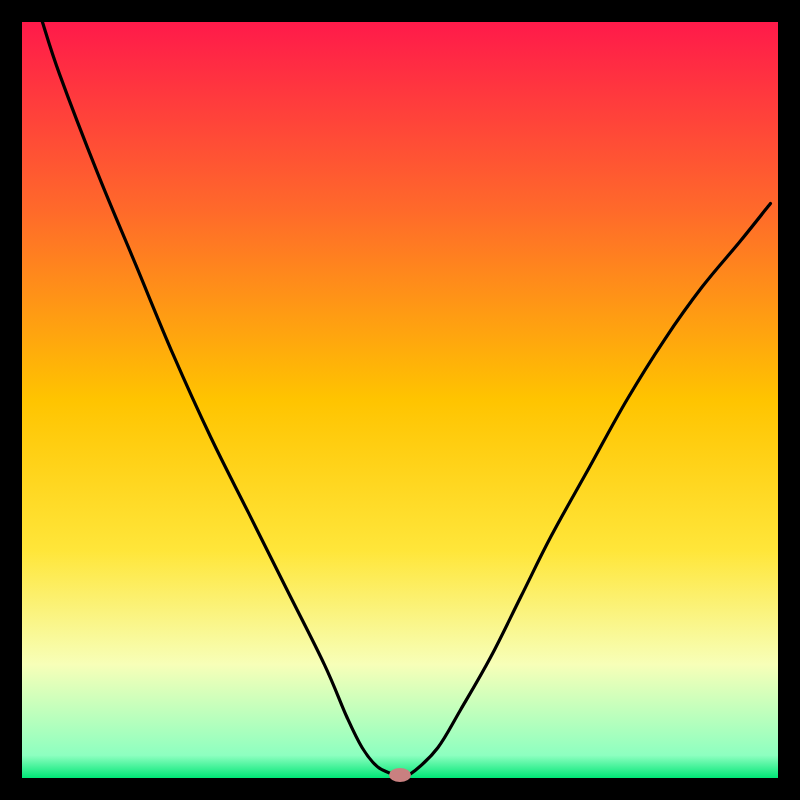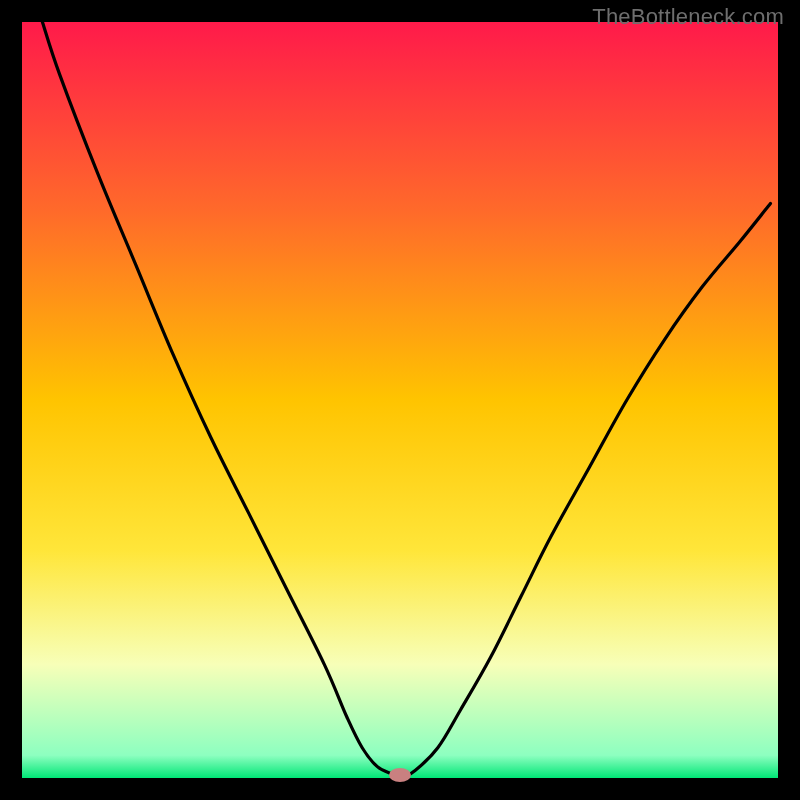--- a/index.html
+++ b/index.html
@@ -40,14 +40,13 @@
           <stop offset="85%" stop-color="#f7ffb8"></stop>
           <stop offset="97%" stop-color="#8dffc0"></stop>
           <stop offset="100%" stop-color="#00e676"></stop>
         </linearGradient>
       </defs>
       <rect x="0" y="0" width="800" height="800" fill="#000000"></rect>
       <rect x="22" y="22" width="756" height="756" fill="url(#bg-grad)"></rect>
       <path d="M 42.412000000000006 22 C 45.54184000000001 31.52559999999999, 49.86616000000001 47.70399999999997, 59.800000000000004 74.91999999999996 C 69.73384 102.13599999999994, 83.99200000000002 139.17999999999995, 97.60000000000001 173.19999999999993 C 111.208 207.2199999999999, 121.79199999999997 231.26079999999996, 135.39999999999998 263.91999999999996 C 149.00799999999998 296.57919999999996, 159.592 323.34159999999997, 173.20000000000002 354.64 C 186.80800000000002 385.9384, 197.392 409.2232, 211 437.8 C 224.608 466.3768, 235.19199999999998 486.1840000000001, 248.79999999999998 513.4000000000001 C 262.40799999999996 540.6160000000001, 272.99199999999996 561.784, 286.59999999999997 589 C 300.20799999999997 616.216, 313.51360000000005 641.4664, 324.40000000000003 664.6 C 335.2864 687.7336, 340.276 702.5512, 347.08 717.52 C 353.88399999999996 732.4888, 356.7568 738.9148, 362.2 747.76 C 367.6432 756.6052, 371.8768 761.8972, 377.32 766.66 C 382.7632 771.4227999999999, 388.3576 772.1788, 392.44 774.22 C 396.5224 776.2612, 395.9176 778.6804, 400 778 C 404.0824 777.3196, 408.31600000000003 775.8832000000001, 415.12 770.44 C 421.924 764.9968, 429.6352 758.6464, 437.8 747.76 C 445.9648 736.8736, 450.95439999999996 726.2896000000001, 460.47999999999996 709.96 C 470.00559999999996 693.6304, 479.83359999999993 677.452, 490.71999999999997 657.04 C 501.6064 636.6279999999999, 510.07360000000006 618.3327999999999, 520.96 596.56 C 531.8464 574.7872, 538.9527999999999 559.2135999999999, 551.1999999999999 536.0799999999999 C 563.4472 512.9463999999999, 575.3919999999999 492.5344, 589 468.04 C 602.6080000000001 443.54560000000004, 613.192 423.1336, 626.8000000000001 400 C 640.4080000000001 376.8664, 650.9920000000001 359.932, 664.6 339.52000000000004 C 678.208 319.10800000000006, 688.792 304.2904, 702.4 286.59999999999997 C 716.0079999999999 268.90959999999995, 727.9527999999999 256.2088, 740.1999999999999 241.24 C 752.4472 226.2712, 764.9967999999999 210.24399999999994, 770.4399999999999 203.43999999999994" fill="none" stroke="#000000" stroke-width="3.2" stroke-linecap="round" stroke-linejoin="round"></path>
       <ellipse cx="400" cy="775" rx="11" ry="7" fill="#c98080"></ellipse>
     </svg>
-  <div class="watermark">TheBottleneck.com</div>
 </div>
 
 </body></html>

